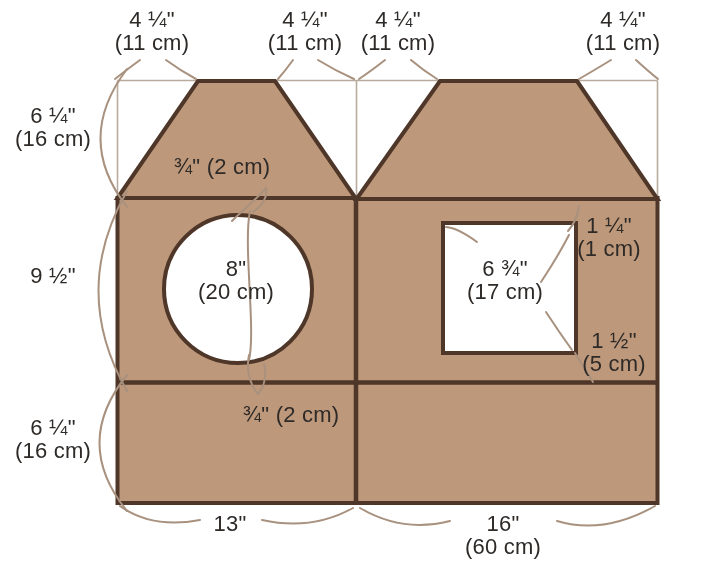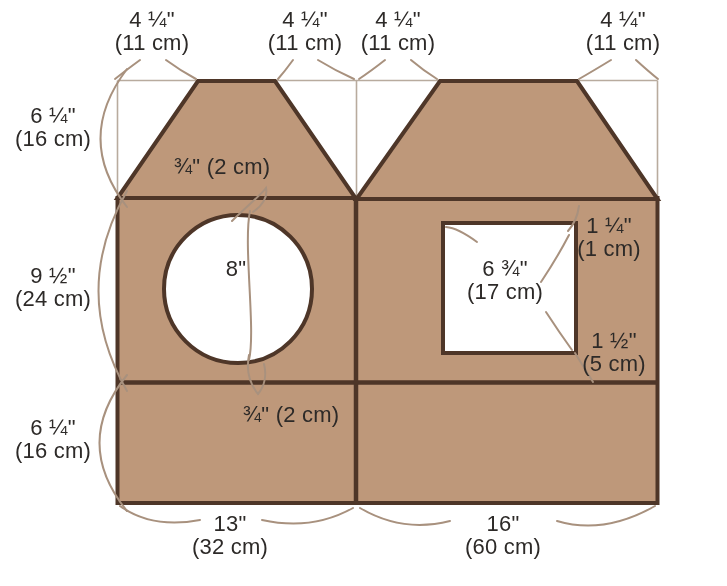--- a/index.html
+++ b/index.html
@@ -116,53 +116,52 @@
     <span class="ln">4 ¼"</span>
     <span class="ln">(11 cm)</span>
   </div>
 
   <div class="dim" style="left:53px;top:104px;">
     <span class="ln">6 ¼"</span>
     <span class="ln">(16 cm)</span>
   </div>
   <div class="dim" style="left:53px;top:264px;">
     <span class="ln">9 ½"</span>
-    <span class="ln">(24 cm)</span>
   </div>
   <div class="dim" style="left:53px;top:416px;">
     <span class="ln">6 ¼"</span>
     <span class="ln">(16 cm)</span>
   </div>
 
   <div class="dim" style="left:222px;top:155px;">
     <span class="ln">¾" (2 cm)</span>
   </div>
   <div class="dim" style="left:291px;top:403px;">
     <span class="ln">¾" (2 cm)</span>
   </div>
 
   <div class="dim" style="left:236px;top:257px;">
     <span class="ln">8"</span>
+    <span class="ln">(20 cm)</span>
   </div>
   <div class="dim" style="left:505px;top:257px;">
     <span class="ln">6 ¾"</span>
     <span class="ln">(17 cm)</span>
   </div>
 
   <div class="dim" style="left:609px;top:214px;">
     <span class="ln">1 ¼"</span>
     <span class="ln">(1 cm)</span>
   </div>
   <div class="dim" style="left:614px;top:329px;">
     <span class="ln">1 ½"</span>
     <span class="ln">(5 cm)</span>
   </div>
 
   <div class="dim" style="left:230px;top:512px;">
     <span class="ln">13"</span>
-    <span class="ln">(32 cm)</span>
   </div>
   <div class="dim" style="left:503px;top:512px;">
     <span class="ln">16"</span>
     <span class="ln">(60 cm)</span>
   </div>
 
 </div>
 
 </body></html>

